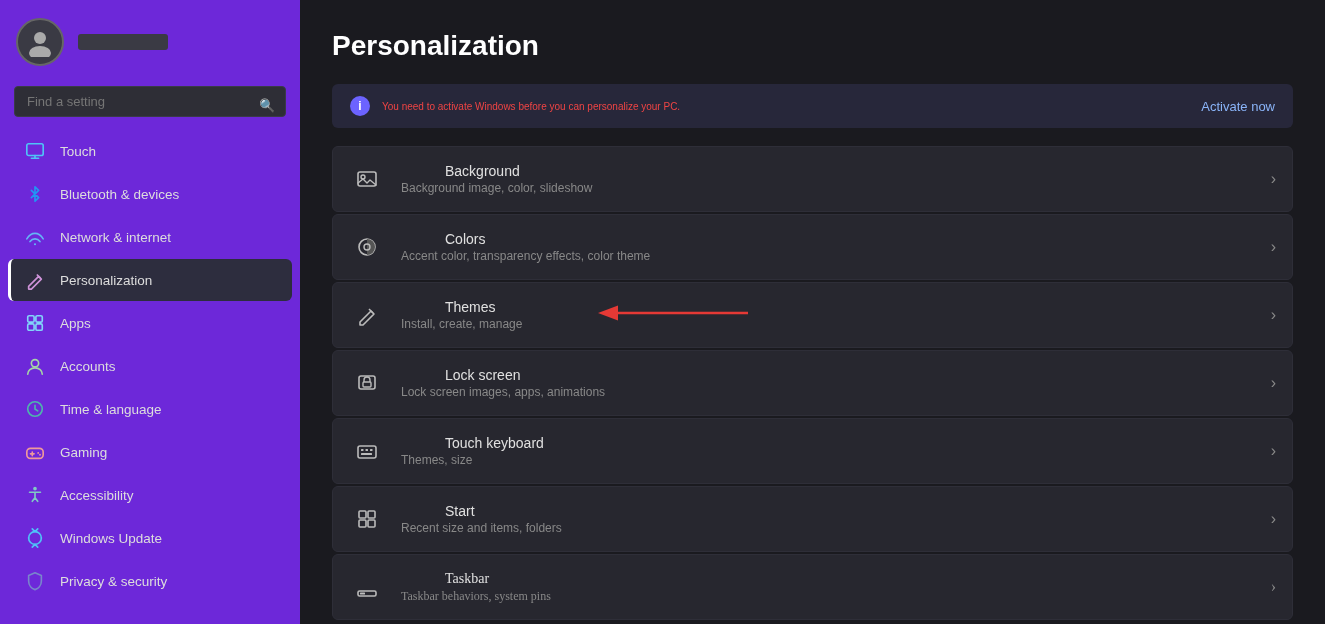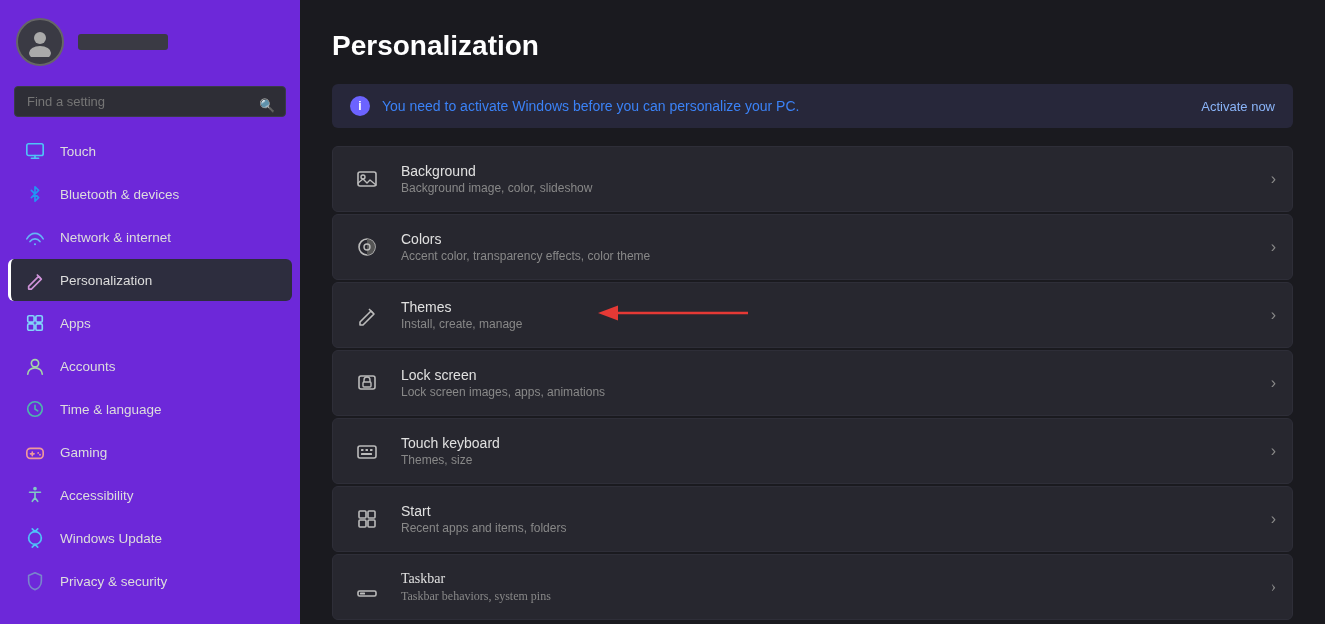--- a/index.html
+++ b/index.html
@@ -131,21 +131,21 @@
       border-radius: 50%;
       background: #6c63ff;
       display: flex;
       align-items: center;
       justify-content: center;
       font-size: 12px;
       font-weight: 700;
       color: #fff;
       flex-shrink: 0;
     }
-    .activation-text { font-size: 14px; color: #3b82f6; }
+    .activation-text { font-size: 10px; color: #ef4444; }
     .activate-link {
       font-size: 13px;
       color: #8ab4f8;
       cursor: pointer;
       white-space: nowrap;
       text-decoration: none;
     }
     .settings-list {
       display: flex;
       flex-direction: column;
@@ -171,21 +171,21 @@
       width: 36px;
       height: 36px;
       display: flex;
       align-items: center;
       justify-content: center;
       color: #bbb;
       font-size: 20px;
       flex-shrink: 0;
     }
     .settings-item-text { display: flex; flex-direction: column; }
-    .settings-item-title { font-size: 14px; color: #e0e0e0; font-weight: 500; }
+    .settings-item-title { font-size: 14px; color: #e0e0e0; font-weight: 500; margin-left: 44px; }
     .settings-item-sub { font-size: 12px; color: #888; margin-top: 2px; }
     .chevron { color: #888; font-size: 16px; }
     .themes-row { position: relative; }
 
     .settings-item-icon svg { width: 22px; height: 22px; }
   </style>
 </head>
 <body>
 
 <nav class="sidebar">
@@ -416,21 +416,21 @@
           <div class="settings-item-icon">
             <svg viewBox="0 0 22 22" fill="none" xmlns="http://www.w3.org/2000/svg" width="22" height="22">
               <rect x="3" y="3" width="7" height="7" rx="1" stroke="#bbb" stroke-width="1.6"></rect>
               <rect x="12" y="3" width="7" height="7" rx="1" stroke="#bbb" stroke-width="1.6"></rect>
               <rect x="3" y="12" width="7" height="7" rx="1" stroke="#bbb" stroke-width="1.6"></rect>
               <rect x="12" y="12" width="7" height="7" rx="1" stroke="#bbb" stroke-width="1.6"></rect>
             </svg>
           </div>
           <div class="settings-item-text">
             <span class="settings-item-title">Start</span>
-            <span class="settings-item-sub">Recent apps and items, folders</span>
+            <span class="settings-item-sub">Recent size and items, folders</span>
           </div>
         </div>
         <span class="chevron">›</span>
       </div>
       <div class="settings-item" style="position: relative; font-family: Liberation Serif, serif;">
         <div class="settings-item-left">
           <div class="settings-item-icon">
             <svg viewBox="0 0 22 22" fill="none" xmlns="http://www.w3.org/2000/svg" width="22" height="22">
               <rect x="2" y="15" width="18" height="5" rx="1.5" stroke="#bbb" stroke-width="1.6"></rect>
               <rect x="4" y="16.5" width="5" height="2" rx="0.5" fill="#bbb"></rect>

